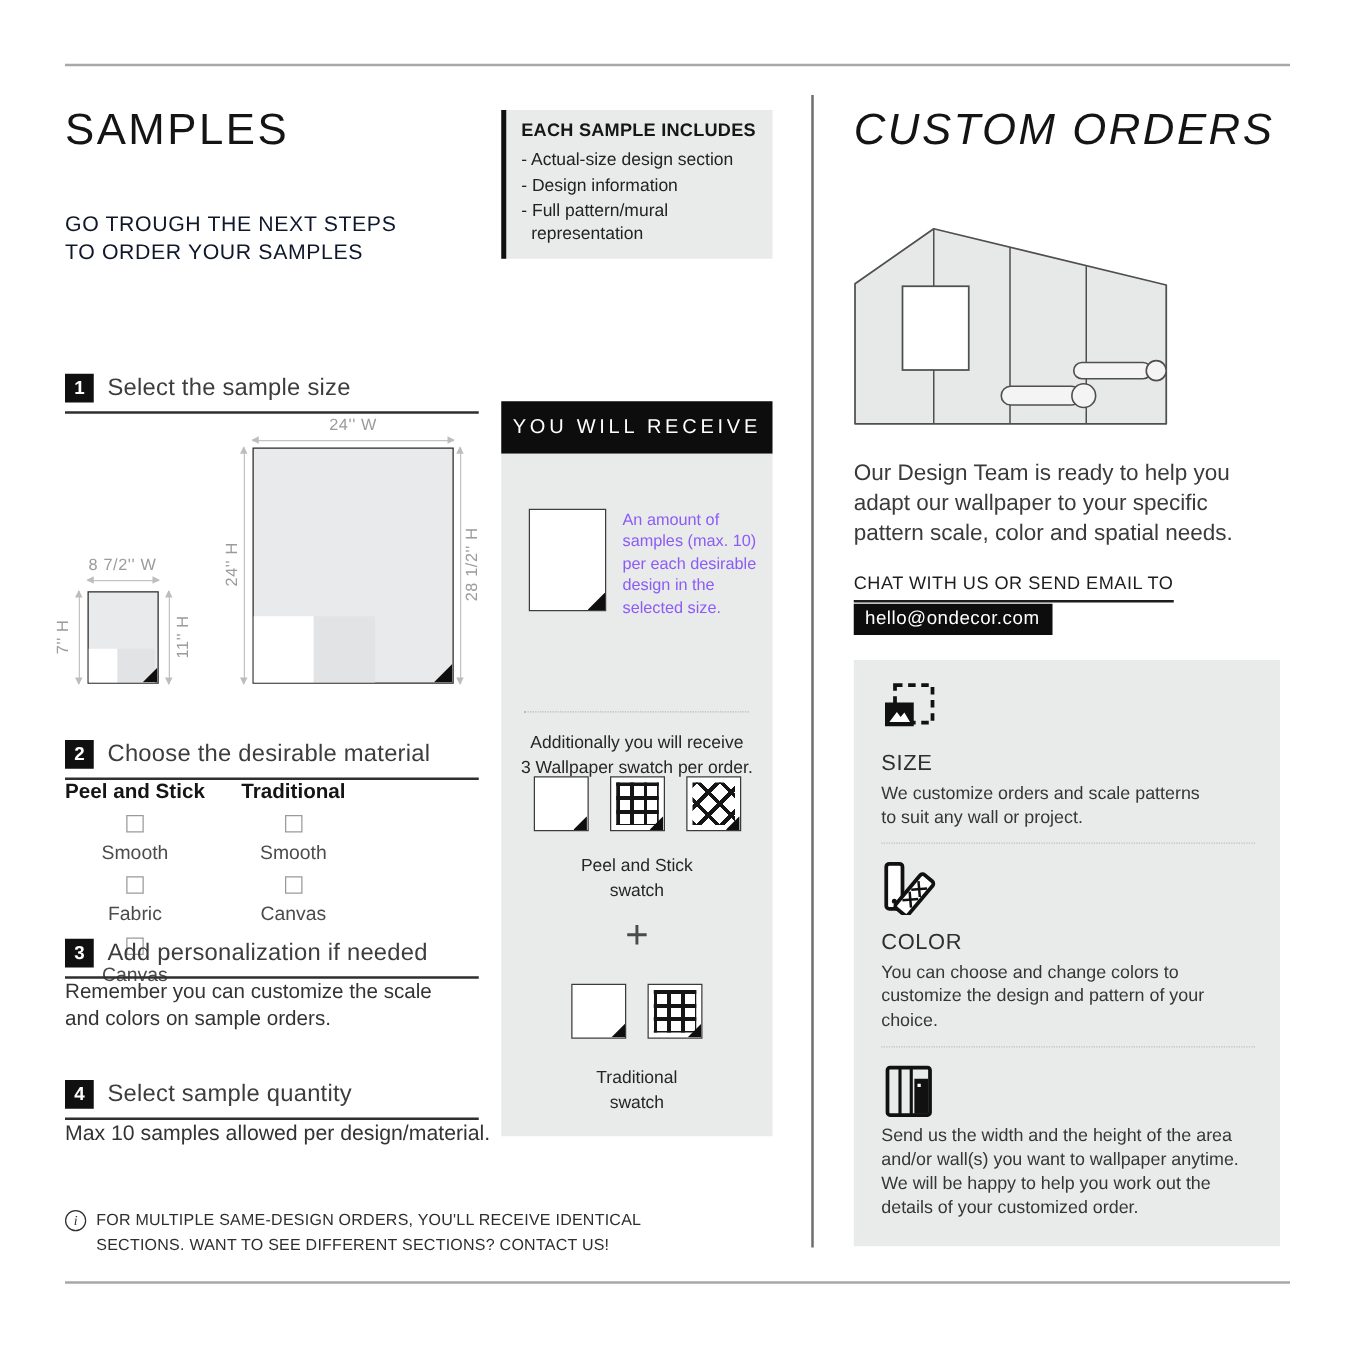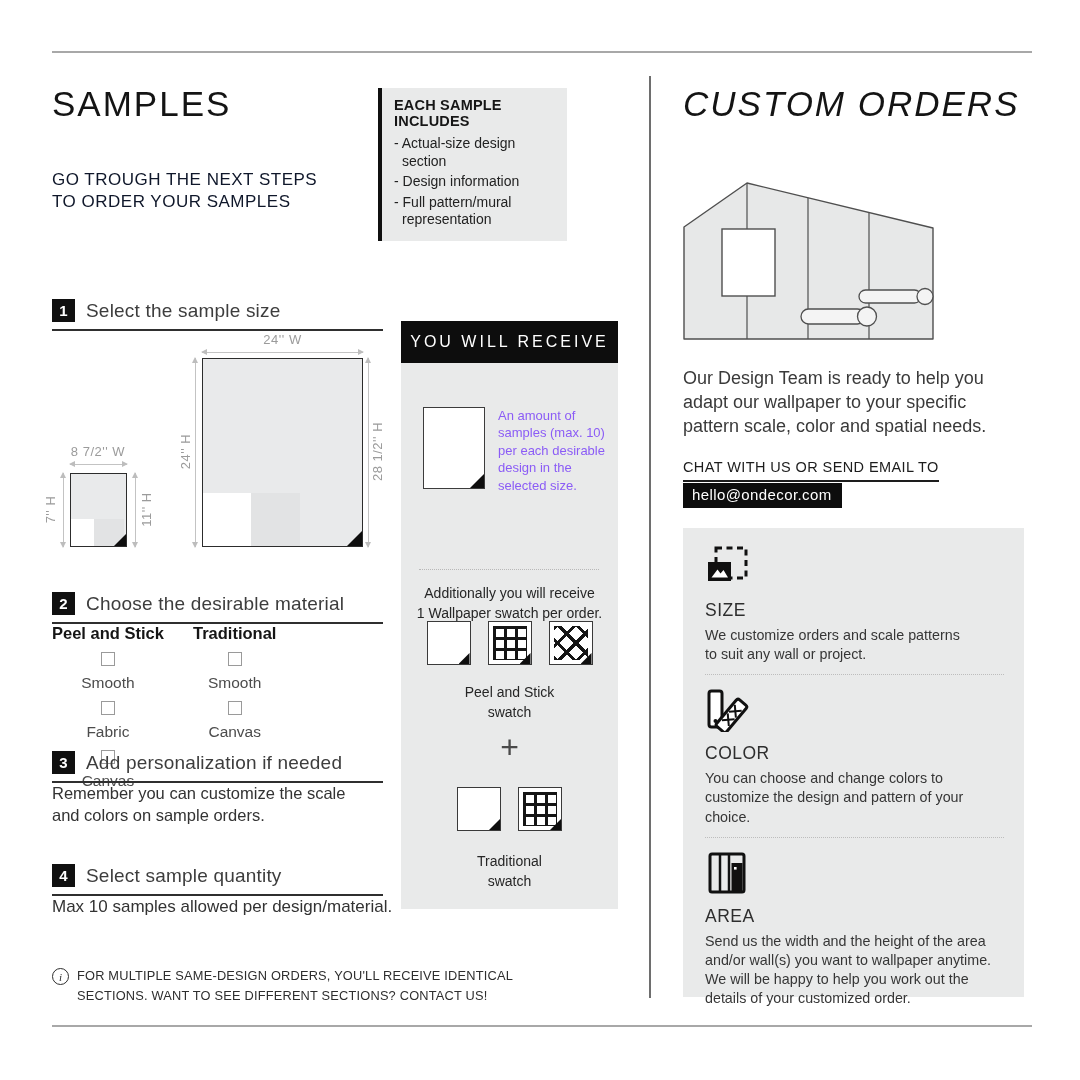--- a/index.html
+++ b/index.html
@@ -169,21 +169,21 @@
     <div class="step-label">Select sample quantity</div>
   </div>
   <div class="abs body-text" style="left:52px;top:896px;width:360px;font-size:17px;white-space:nowrap;">Max 10 samples allowed per design/material.</div>
 
   <div class="abs footnote" style="left:52px;top:966px;width:480px;">
     <span class="info-circle">i</span>
     <span class="footnote-text pre">FOR MULTIPLE SAME-DESIGN ORDERS, YOU'LL RECEIVE IDENTICAL
 SECTIONS. WANT TO SEE DIFFERENT SECTIONS? CONTACT US!</span>
   </div>
 
-  <div class="abs inc-box" style="left:378px;top:88px;width:189px;">
+  <div class="abs inc-box" style="left:401px;top:88px;width:217px;">
     <div class="inc-title">EACH SAMPLE INCLUDES</div>
     <div class="inc-item pre">- Actual-size design section</div>
     <div class="inc-item pre">- Design information</div>
     <div class="inc-item pre">- Full pattern/mural
 representation</div>
   </div>
 
   <div class="abs banner" style="left:401px;top:321px;width:217px;height:42px;">YOU WILL RECEIVE</div>
 
   <div class="abs gray-panel" style="left:401px;top:363px;width:217px;height:546px;">
@@ -192,21 +192,21 @@
         <div class="fold" style="width:14px;height:14px;"></div>
       </div>
       <div class="recv-text pre">An amount of
 samples (max. 10)
 per each desirable
 design in the
 selected size.</div>
     </div>
     <div class="abs dotted" style="left:18px;top:206px;width:180px;"></div>
     <div class="abs center-text pre" style="left:0;top:221px;width:217px;">Additionally you will receive
-1 Wallpaper swatch per order.</div>
+3 Wallpaper swatch per order.</div>
 
     <div class="swatch-row" style="top:258px;">
       <div class="swatch">
         <div class="fold" style="width:11px;height:11px;"></div>
       </div>
       <div class="swatch">
         <div class="pat pat-grid"></div>
         <div class="fold" style="width:11px;height:11px;"></div>
       </div>
       <div class="swatch">
@@ -286,20 +286,19 @@
 choice.</div>
     <div class="feat-div"></div>
 
     <svg class="icon44" viewBox="0 0 44 44">
       <rect x="5" y="3" width="34" height="38" rx="2" fill="none" stroke="#111" stroke-width="3"></rect>
       <line x1="15" y1="3" x2="15" y2="41" stroke="#111" stroke-width="2.5"></line>
       <line x1="24" y1="3" x2="24" y2="41" stroke="#111" stroke-width="2.5"></line>
       <rect x="26.5" y="12" width="11" height="28" fill="#111"></rect>
       <rect x="29" y="16" width="2.6" height="2.6" fill="#fff"></rect>
     </svg>
-    <div class="feature-title">AREA</div>
     <div class="feature-text pre">Send us the width and the height of the area
 and/or wall(s) you want to wallpaper anytime.
 We will be happy to help you work out the
 details of your customized order.</div>
   </div>
 
 </div>
 
 </body></html>

